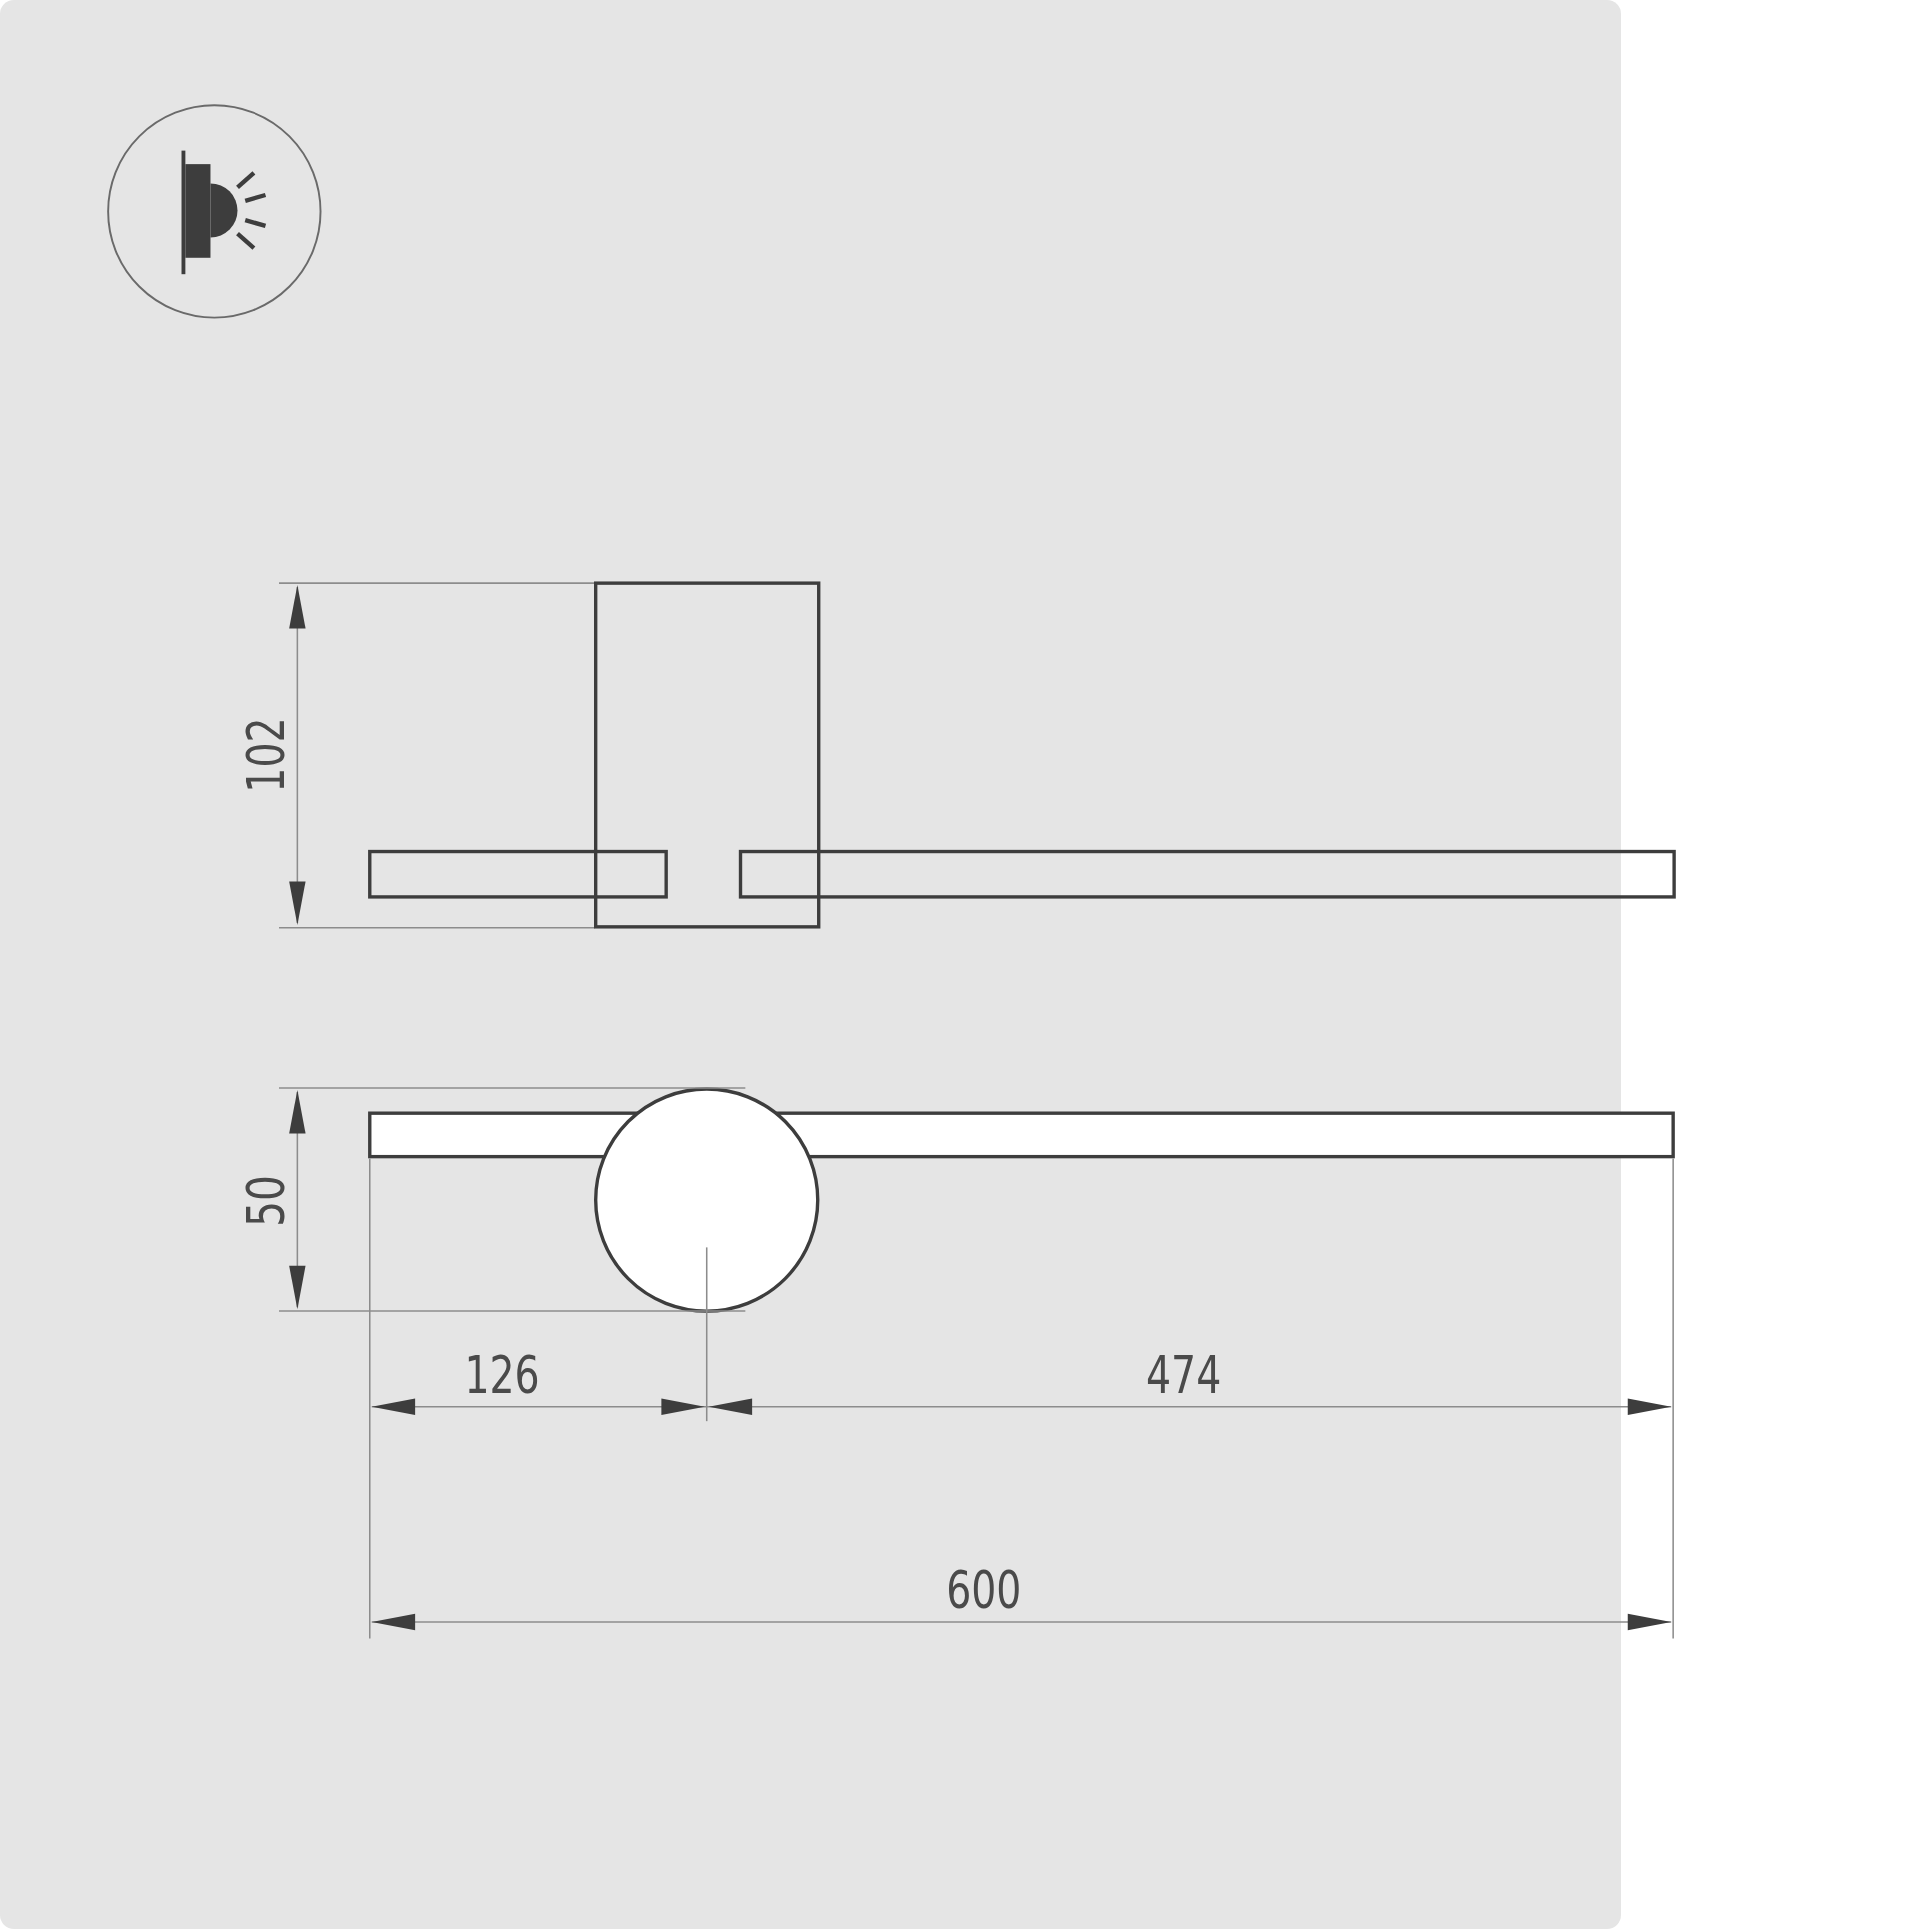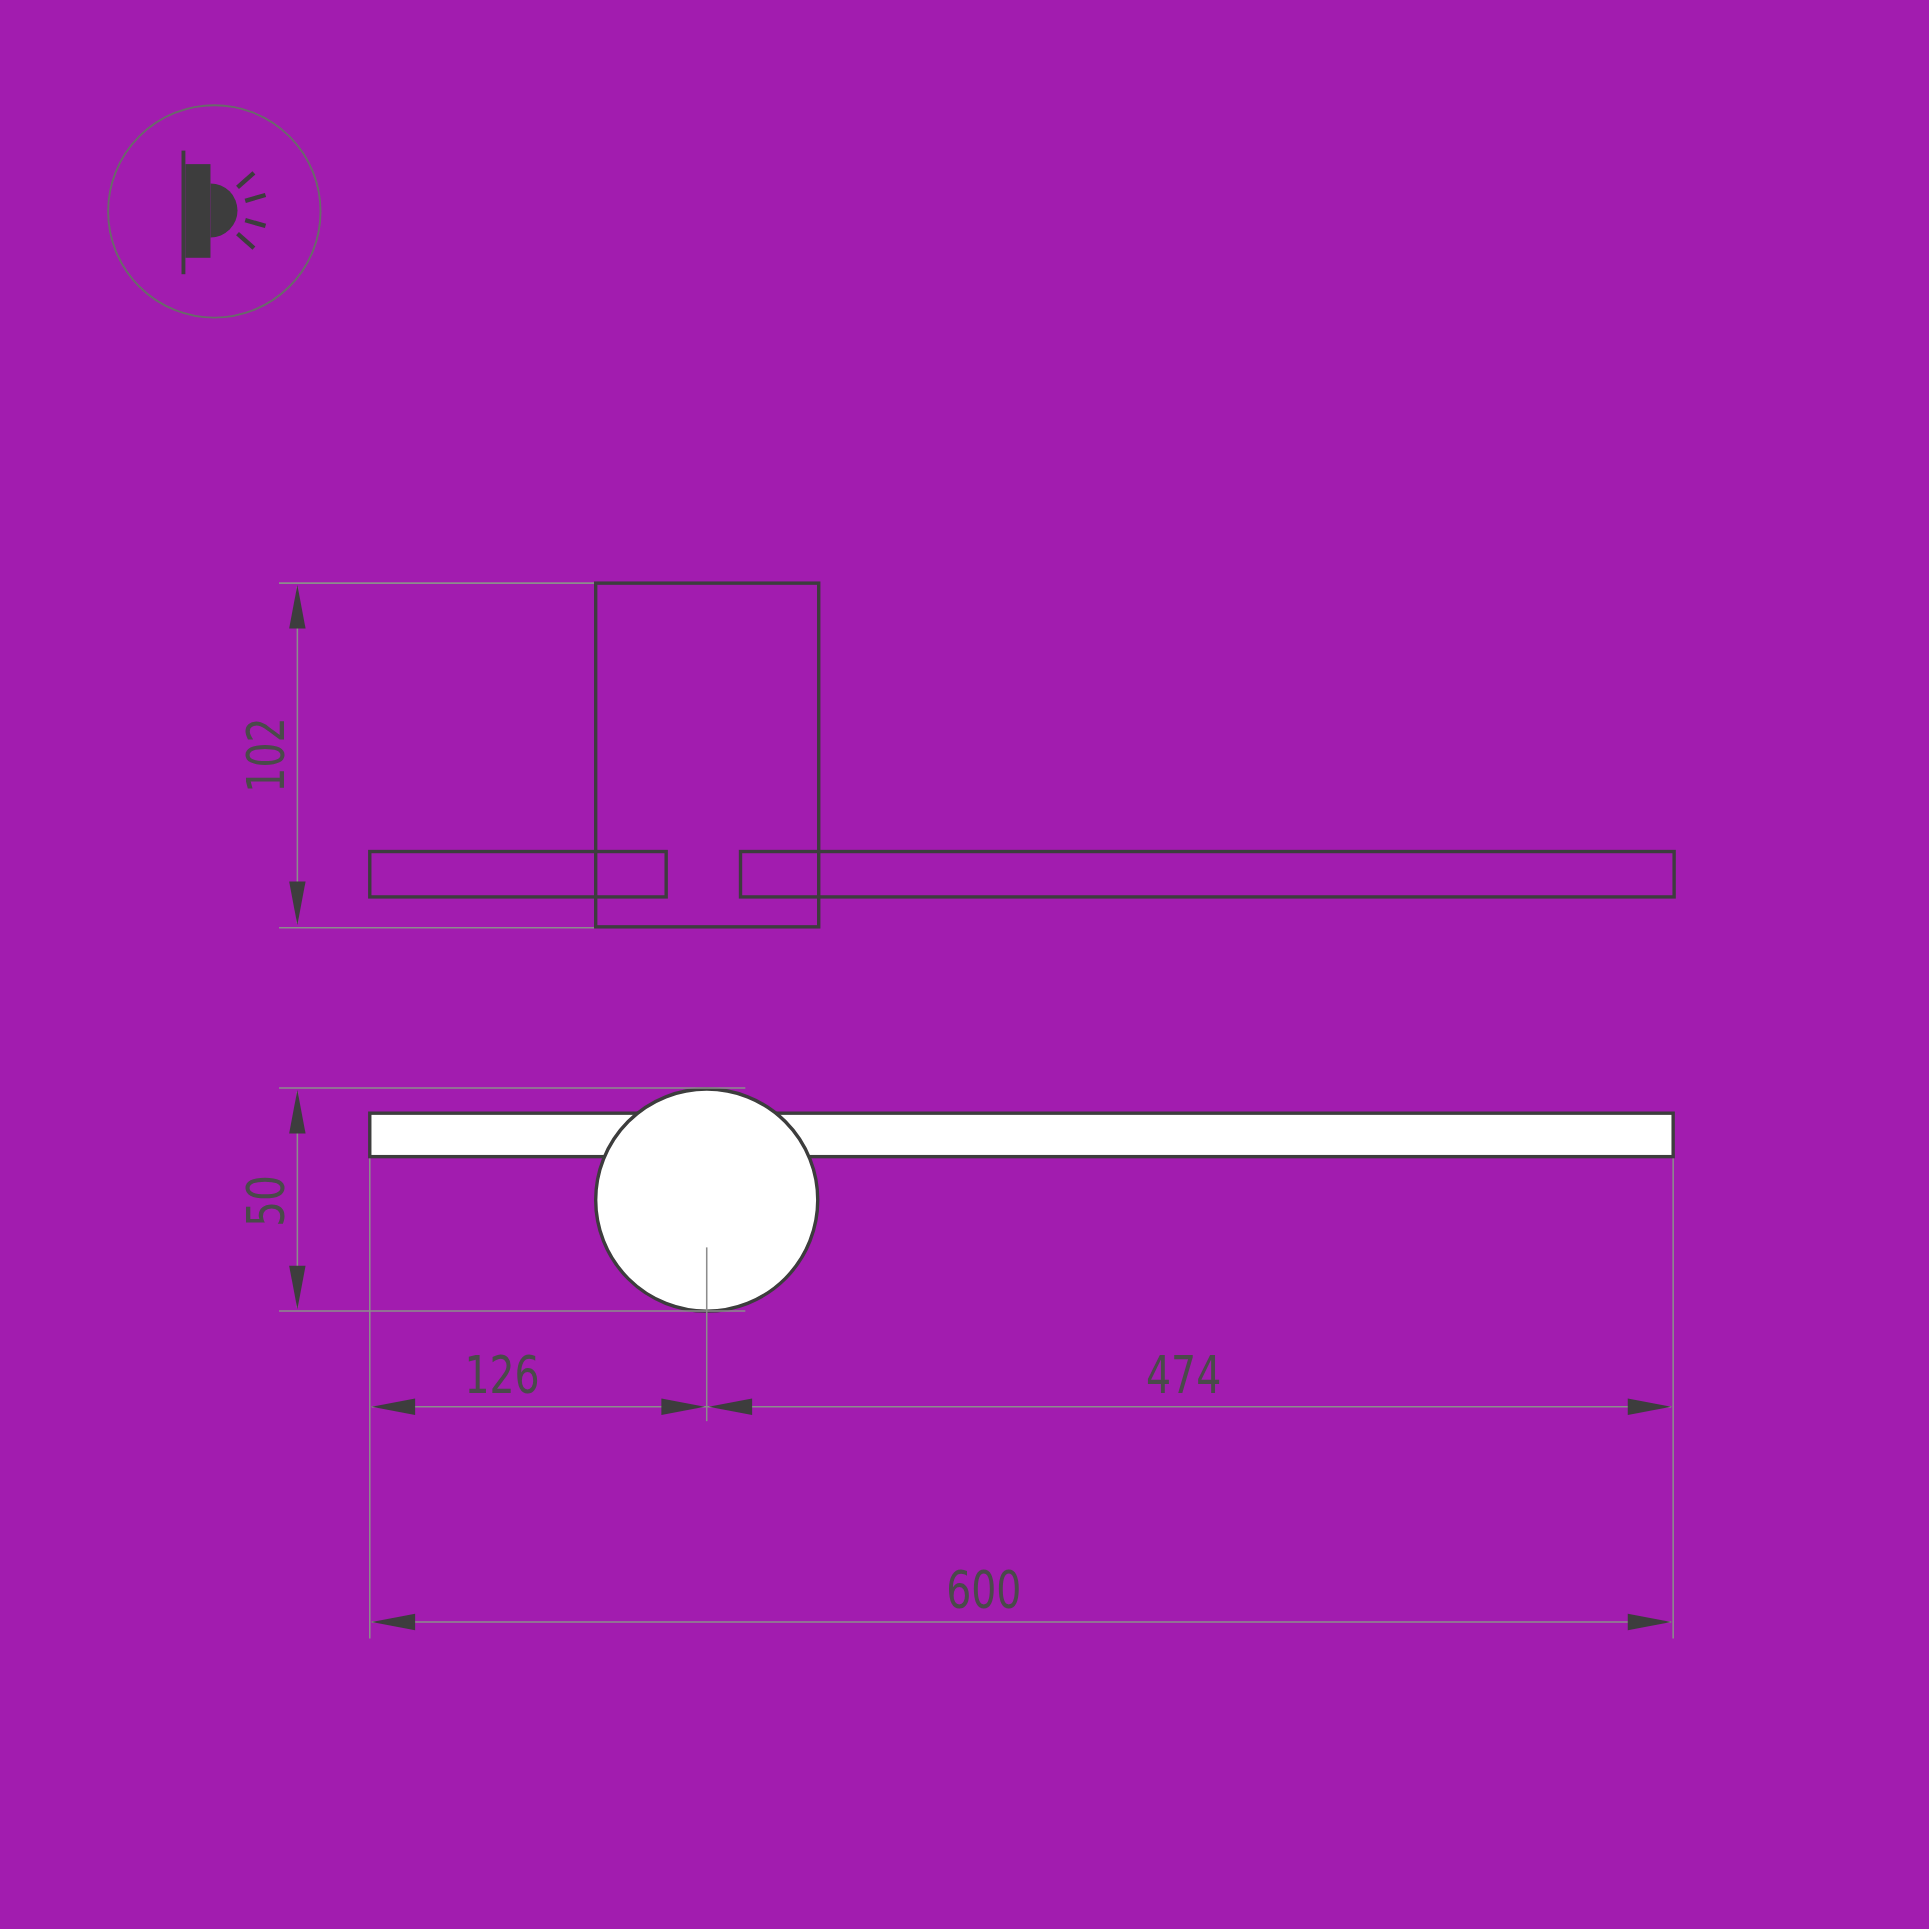--- a/index.html
+++ b/index.html
@@ -1,16 +1,16 @@
 <!DOCTYPE html>
 <html><head>
 <meta charset="utf-8">
 <style>
   html,body{margin:0;padding:0;background:#ffffff;}
-  .drawing-wrap{width:1929px;height:1929px;background:#a21caf;}
+  .drawing-wrap{width:1621px;height:1929px;background:#e5e5e5;border-radius:14px;}
   svg{display:block;}
   .dim-text{
     font-family:"DejaVu Sans","Liberation Sans",sans-serif;
     font-size:54px;
     fill:#4a4a4a;
   }
 </style>
 </head>
 <body>
 

